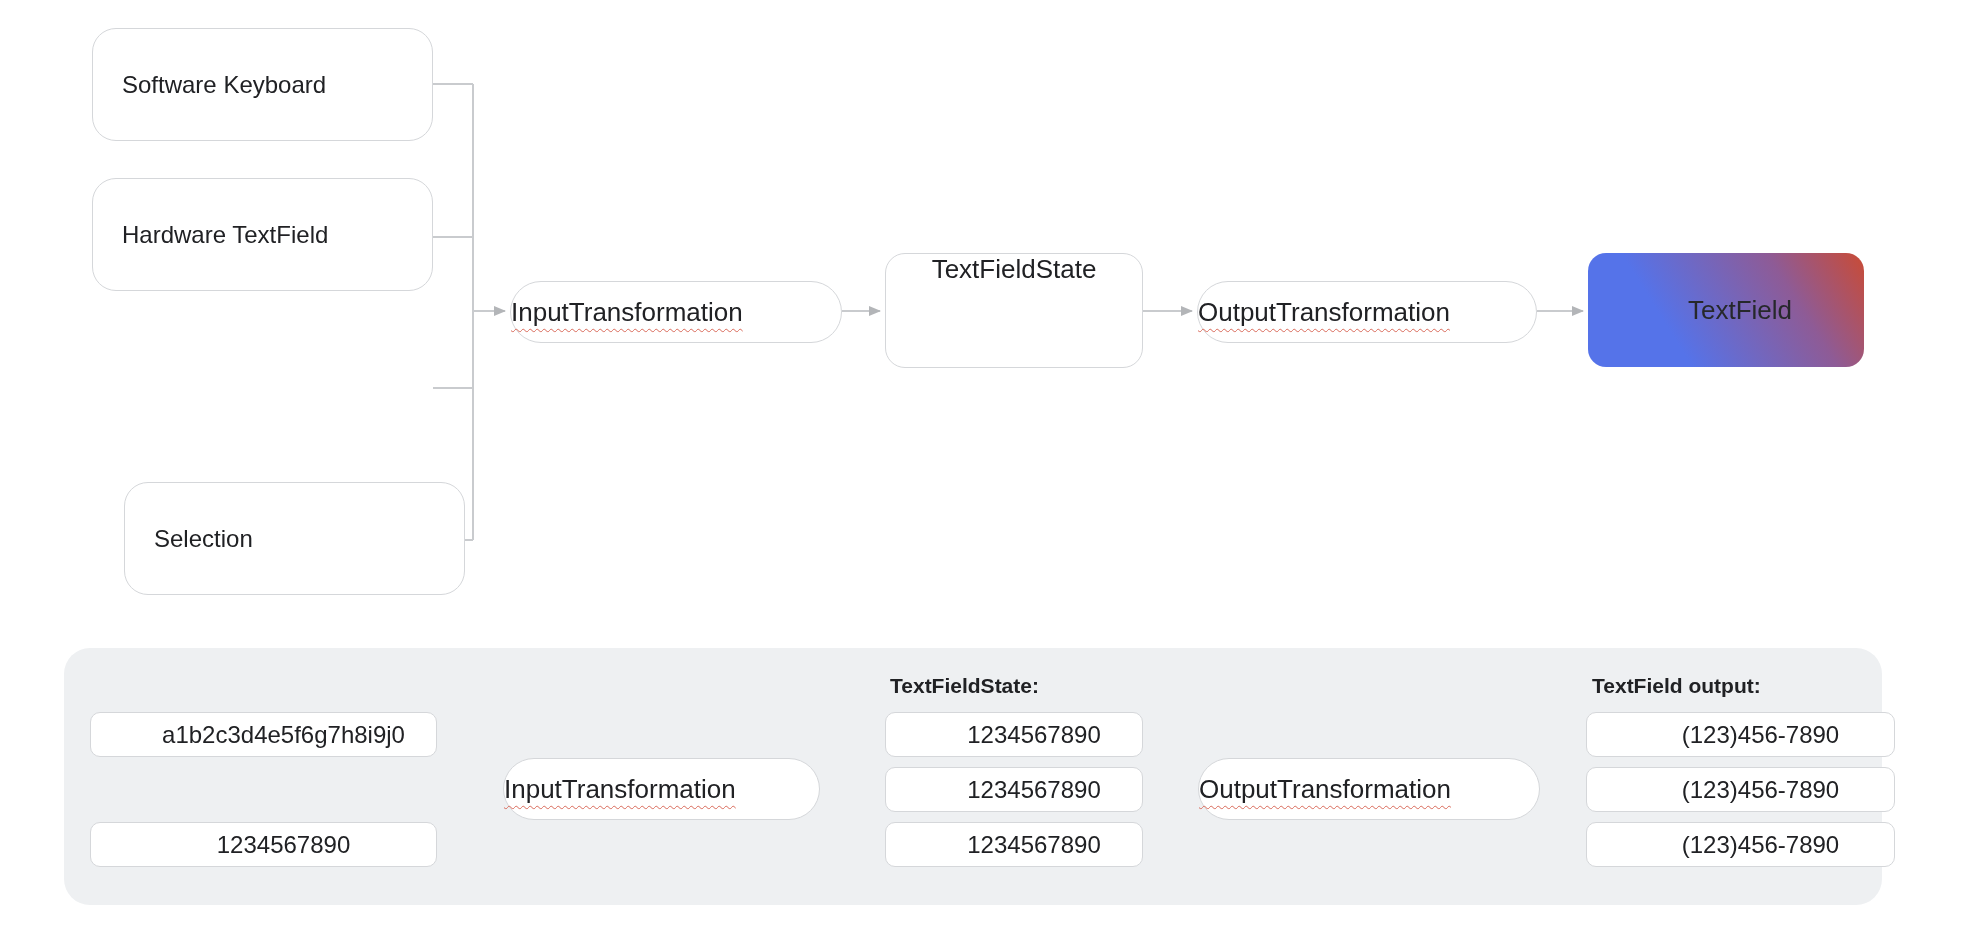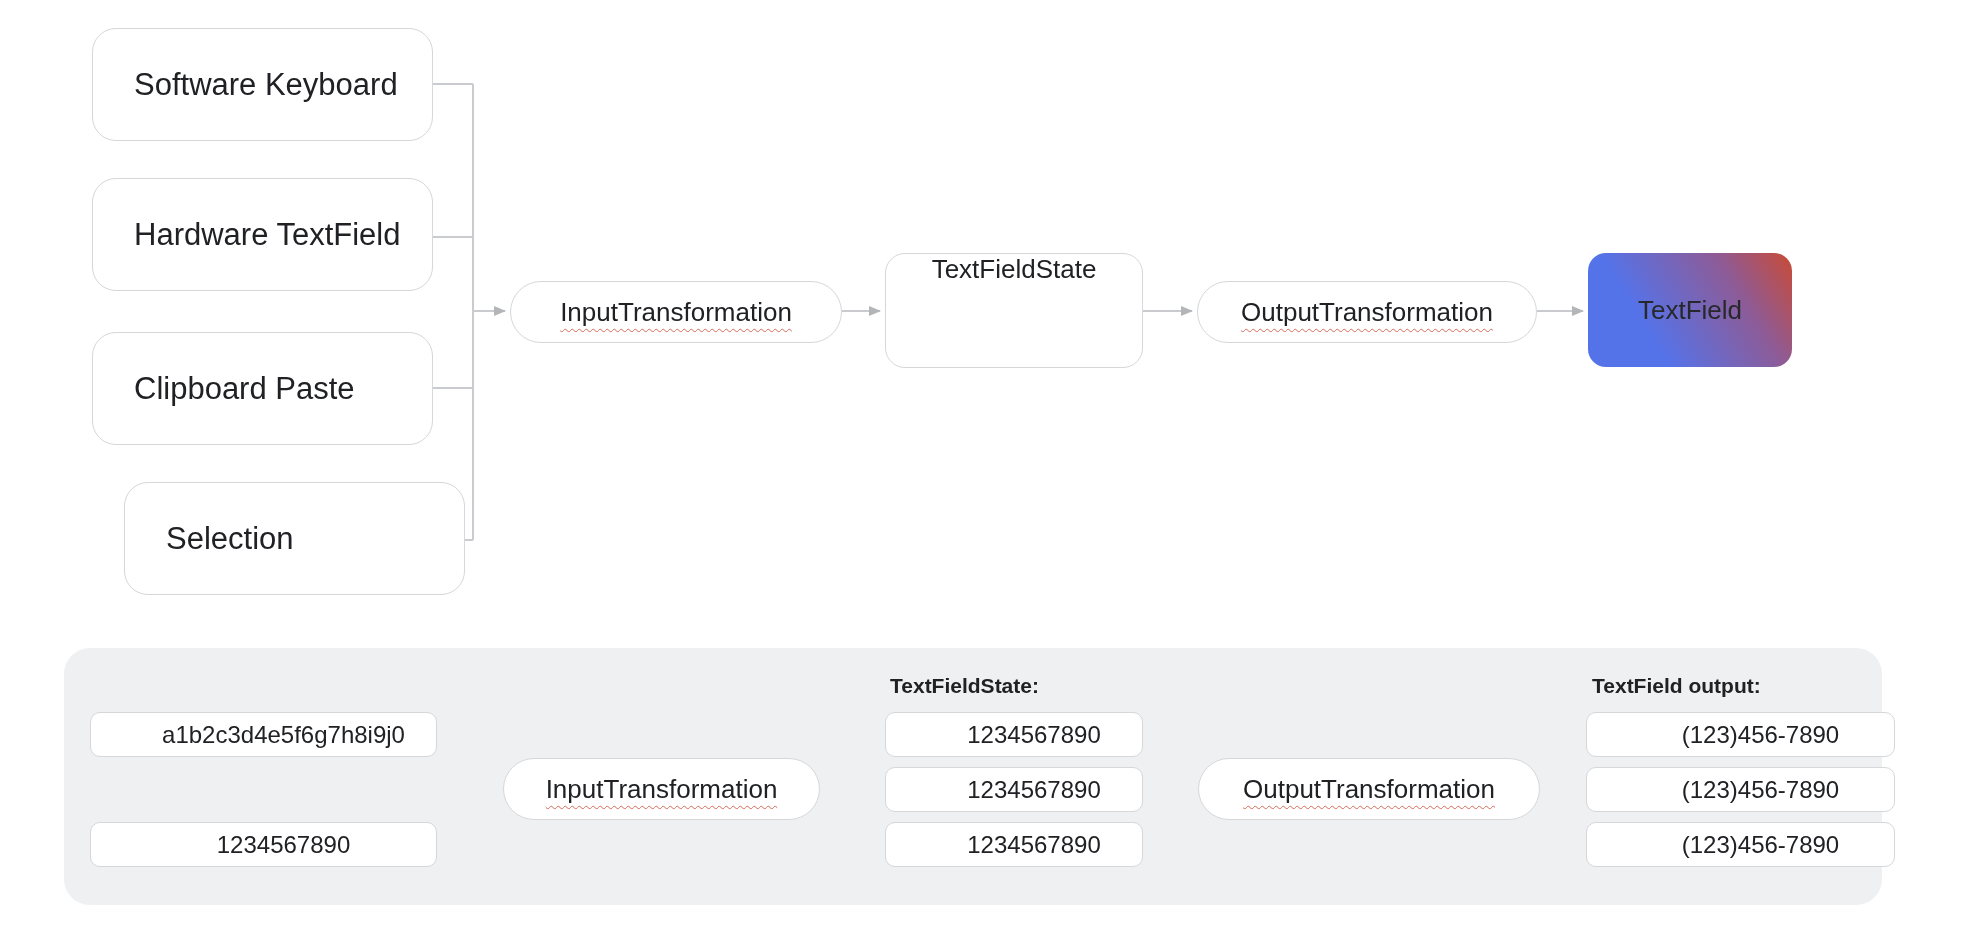--- a/index.html
+++ b/index.html
@@ -26,38 +26,37 @@
   .src-box {
     position: absolute;
     left: 92px;
     width: 341px;
     height: 113px;
     background: #ffffff;
     border: 1.5px solid #d5d7da;
     border-radius: 24px;
     display: flex;
     align-items: center;
-    padding-left: 41px;
-    box-sizing: border-box;
-    font-size: 31px;
+    padding-left: 29px;
+    box-sizing: border-box;
+    font-size: 24px;
     color: #202124;
   }
   .src-1 { top: 28px; }
   .src-2 { top: 178px; }
   .src-3 { top: 332px; }
   .src-4 { top: 482px; margin-left: 32px; }
 
   .pill {
     position: absolute;
     background: #ffffff;
     border: 1.5px solid #d5d7da;
     border-radius: 999px;
     display: flex;
     align-items: center;
-    justify-content: center;
     box-sizing: border-box;
     font-size: 26px;
     font-weight: 500;
     color: #202124;
   }
   .pill-input-top  { left: 510px; top: 281px; width: 332px; height: 62px; }
   .pill-output-top { left: 1197px; top: 281px; width: 340px; height: 62px; }
   .pill-input-bot  { left: 503px; top: 758px; width: 317px; height: 62px; }
   .pill-output-bot { left: 1198px; top: 758px; width: 342px; height: 62px; }
 
@@ -79,28 +78,29 @@
     display: flex;
     align-items: flex-start;
     justify-content: center;
     box-sizing: border-box;
     font-size: 26px;
     color: #202124;
   }
   .textfield-box {
     position: absolute;
     left: 1588px; top: 253px;
-    width: 204px; height: 114px;
+    width: 248px; height: 114px;
     border-radius: 18px;
     background: linear-gradient(58deg, #5573e9 30%, #8e5b96 72%, #c94b35 100%);
     display: flex;
     align-items: center;
     justify-content: center;
     font-size: 26px;
     color: #26282b;
+    padding-left: 28px;
   }
 
   
   .panel {
     position: absolute;
     left: 64px; top: 648px;
     width: 1818px; height: 257px;
     background: #eef0f2;
     border-radius: 26px;
   }
@@ -183,23 +183,20 @@
       <path d="M1567 844 H1581" marker-end="url(#arr)"></path>
     </g>
   </svg>
 
   <div class="src-box src-1">
     <span>Software Keyboard</span>
   </div>
   <div class="src-box src-2">
     <span>Hardware TextField</span>
   </div>
-  <div class="src-box src-3">
-    <span>Clipboard Paste</span>
-  </div>
   <div class="src-box src-4">
     <span>Selection</span>
   </div>
 
   <div class="pill pill-input-top">
     <span class="squiggle">InputTransformation</span>
   </div>
 
   <div class="state-box">
     <span>TextFieldState</span>

